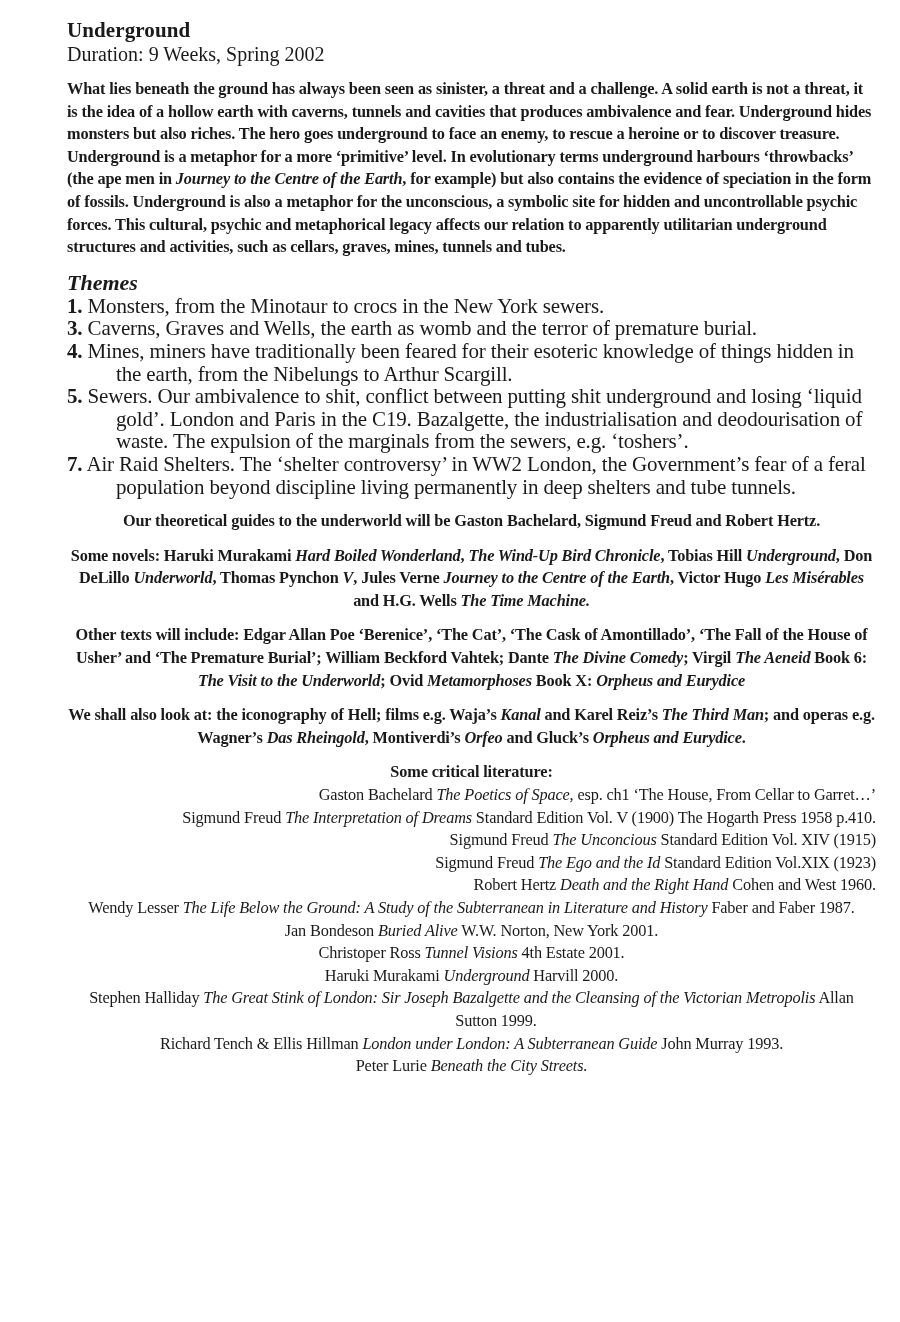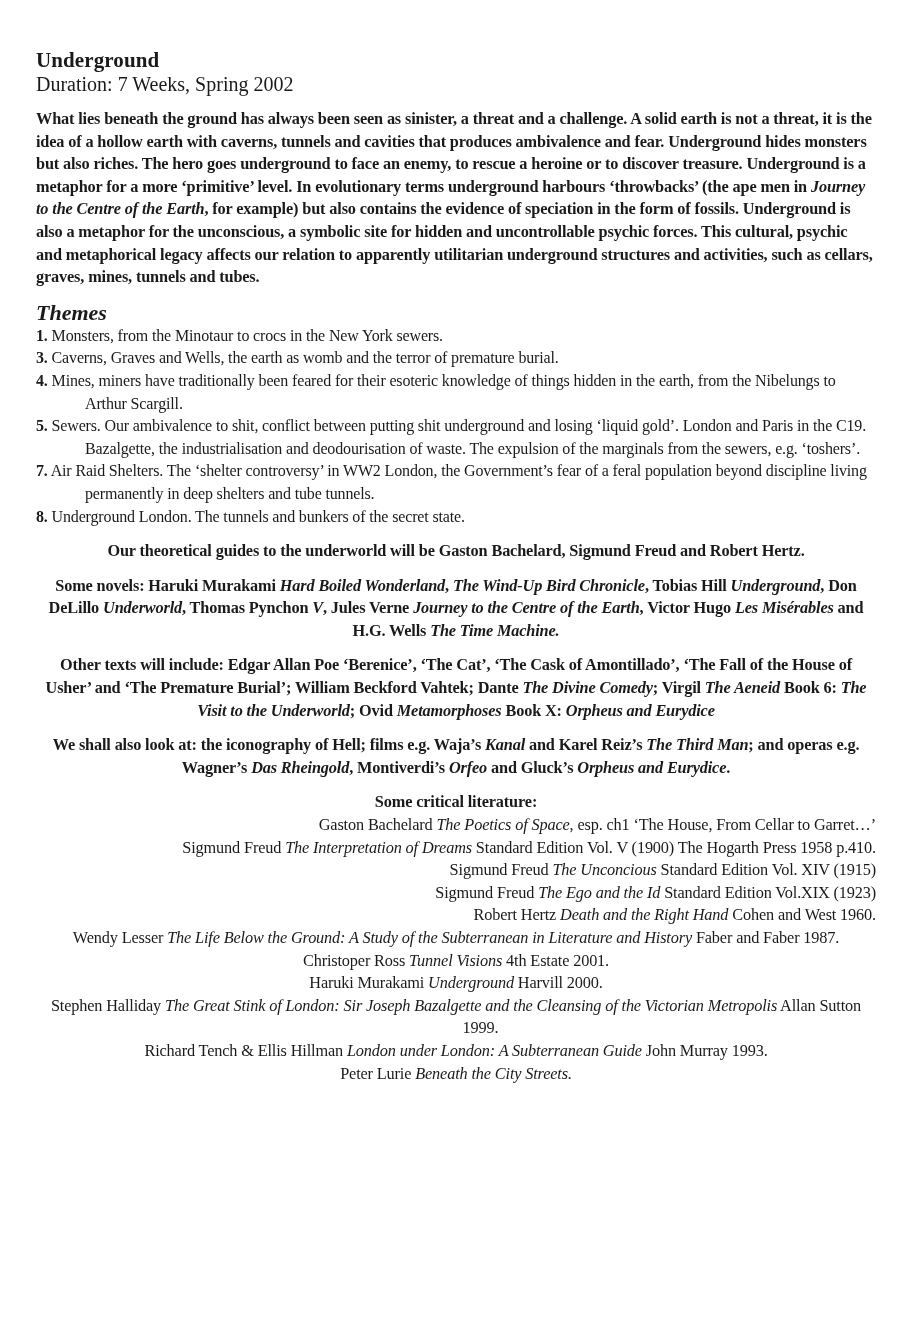--- a/index.html
+++ b/index.html
@@ -1,68 +1,68 @@
 <!DOCTYPE html>
 <html><head>
 <meta charset="utf-8">
 <style>
   html, body { margin: 0; padding: 0; background: #ffffff; }
   body {
     width: 900px; height: 1322px; overflow: hidden;
     font-family: "Liberation Serif", "DejaVu Serif", serif;
     color: #1a1a1a;
   }
-  .page { position: relative; padding: 48px 24px 0 36px; }
+  .page { position: relative; padding: 18px 24px 0 36px; margin-left: 31px; }
   .title { font-size: 21px; font-weight: 600; line-height: 24px; margin: 0; letter-spacing: 0.1px; }
   .subtitle { font-size: 20px; line-height: 24px; margin: 0; }
   .p { font-size: 16.3px; line-height: 22.6px; margin: 0; letter-spacing: -0.15px; font-weight: bold; }
   .intro { margin-top: 12px; }
   .h2 { font-size: 22px; font-weight: 600; line-height: 24px; margin: 12px 0 0 0; font-style: italic; }
   .themes { margin: 0; padding: 0; list-style: none; }
-  .theme { font-size: 16px; line-height: 22.6px; padding-left: 49px; text-indent: -49px; letter-spacing: -0.15px; }
+  .theme { font-size: 21px; line-height: 22.6px; padding-left: 49px; text-indent: -49px; letter-spacing: -0.15px; }
   .theme .num { font-weight: 700; }
   .gap { margin-top: 12px; text-align: center; }
   .refs { margin: 0; padding: 0; list-style: none; }
   .ref { font-size: 16.3px; line-height: 22.6px; padding-left: 49px; text-indent: -49px; letter-spacing: -0.15px; }
   .ref-plain { padding-left: 0; text-indent: 0; text-align: right; }
   i { font-style: italic; }
 </style>
 </head>
 <body>
 
 <div class="page">
   <h1 class="title">Underground</h1>
-  <div class="subtitle">Duration: 7 Weeks, Spring 2002</div>
+  <div class="subtitle">Duration: 9 Weeks, Spring 2002</div>
 
   <p class="p intro"><span>What lies beneath the ground has always been seen as sinister, a threat and a challenge. A solid earth is not a threat, it is the idea of a hollow earth with caverns, tunnels and cavities that produces ambivalence and fear. Underground hides monsters but also riches. The hero goes underground to face an enemy, to rescue a heroine or to discover treasure. Underground is a metaphor for a more ‘primitive’ level. In evolutionary terms underground harbours ‘throwbacks’ (the ape men in </span><i>Journey to the Centre of the Earth</i><span>, for example) but also contains the evidence of speciation in the form of fossils. Underground is also a metaphor for the unconscious, a symbolic site for hidden and uncontrollable psychic forces. This cultural, psychic and metaphorical legacy affects our relation to apparently utilitarian underground structures and activities, such as cellars, graves, mines, tunnels and tubes.</span></p>
 
   <h2 class="h2">Themes</h2>
   <ul class="themes">
     <li class="theme"><span class="num">1.</span> <span>Monsters, from the Minotaur to crocs in the New York sewers.</span></li>
     <li class="theme"><span class="num">3.</span> <span>Caverns, Graves and Wells, the earth as womb and the terror of premature burial.</span></li>
     <li class="theme"><span class="num">4.</span> <span>Mines, miners have traditionally been feared for their esoteric knowledge of things hidden in the earth, from the Nibelungs to Arthur Scargill.</span></li>
     <li class="theme"><span class="num">5.</span> <span>Sewers. Our ambivalence to shit, conflict between putting shit underground and losing ‘liquid gold’. London and Paris in the C19. Bazalgette, the industrialisation and deodourisation of waste. The expulsion of the marginals from the sewers, e.g. ‘toshers’.</span></li>
     <li class="theme"><span class="num">7.</span> <span>Air Raid Shelters. The ‘shelter controversy’ in WW2 London, the Government’s fear of a feral population beyond discipline living permanently in deep shelters and tube tunnels.</span></li>
-    <li class="theme"><span class="num">8.</span> <span>Underground London. The tunnels and bunkers of the secret state.</span></li>
   </ul>
 
   <p class="p gap"><span>Our theoretical guides to the underworld will be Gaston Bachelard, Sigmund Freud and Robert Hertz.</span></p>
   <p class="p gap"><span>Some novels: Haruki Murakami </span><i>Hard Boiled Wonderland</i><span>, </span><i>The Wind-Up Bird Chronicle</i><span>, Tobias Hill </span><i>Underground</i><span>, Don DeLillo </span><i>Underworld</i><span>, Thomas Pynchon </span><i>V</i><span>, Jules Verne </span><i>Journey to the Centre of the Earth</i><span>, Victor Hugo </span><i>Les Misérables</i><span> and H.G. Wells </span><i>The Time Machine.</i></p>
   <p class="p gap"><span>Other texts will include: Edgar Allan Poe ‘Berenice’, ‘The Cat’, ‘The Cask of Amontillado’, ‘The Fall of the House of Usher’ and ‘The Premature Burial’; William Beckford Vahtek; Dante </span><i>The Divine Comedy</i><span>; Virgil </span><i>The Aeneid</i><span> Book 6: </span><i>The Visit to the Underworld</i><span>; Ovid </span><i>Metamorphoses</i><span> Book X: </span><i>Orpheus and Eurydice</i></p>
   <p class="p gap"><span>We shall also look at: the iconography of Hell; films e.g. Waja’s </span><i>Kanal</i><span> and Karel Reiz’s </span><i>The Third Man</i><span>; and operas e.g. Wagner’s </span><i>Das Rheingold</i><span>, Montiverdi’s </span><i>Orfeo</i><span> and Gluck’s </span><i>Orpheus and Eurydice</i><span>.</span></p>
 
   <div class="p gap">Some critical literature:</div>
   <ul class="refs">
     <li class="ref ref-plain"><span>Gaston Bachelard </span><i>The Poetics of Space</i><span>, esp. ch1 ‘The House, From Cellar to Garret…’</span></li>
     <li class="ref ref-plain"><span>Sigmund Freud </span><i>The Interpretation of Dreams</i><span> Standard Edition Vol. V (1900) The Hogarth Press 1958 p.410.</span></li>
     <li class="ref ref-plain"><span>Sigmund Freud </span><i>The Unconcious</i><span> Standard Edition Vol. XIV (1915)</span></li>
     <li class="ref ref-plain"><span>Sigmund Freud </span><i>The Ego and the Id</i><span> Standard Edition Vol.XIX (1923)</span></li>
     <li class="ref ref-plain"><span>Robert Hertz </span><i>Death and the Right Hand</i><span> Cohen and West 1960.</span></li>
   </ul>
   <ul class="refs gap">
     <li class="ref"><span>Wendy Lesser </span><i>The Life Below the Ground: A Study of the Subterranean in Literature and History</i><span> Faber and Faber 1987.</span></li>
+    <li class="ref"><span>Jan Bondeson </span><i>Buried Alive</i><span> W.W. Norton, New York 2001.</span></li>
     <li class="ref"><span>Christoper Ross </span><i>Tunnel Visions</i><span> 4th Estate 2001.</span></li>
     <li class="ref"><span>Haruki Murakami </span><i>Underground</i><span> Harvill 2000.</span></li>
     <li class="ref"><span>Stephen Halliday </span><i>The Great Stink of London: Sir Joseph Bazalgette and the Cleansing of the Victorian Metropolis</i><span> Allan Sutton 1999.</span></li>
     <li class="ref"><span>Richard Tench &amp; Ellis Hillman </span><i>London under London: A Subterranean Guide</i><span> John Murray 1993.</span></li>
     <li class="ref"><span>Peter Lurie </span><i>Beneath the City Streets.</i></li>
   </ul>
 </div>
 
 </body></html>

